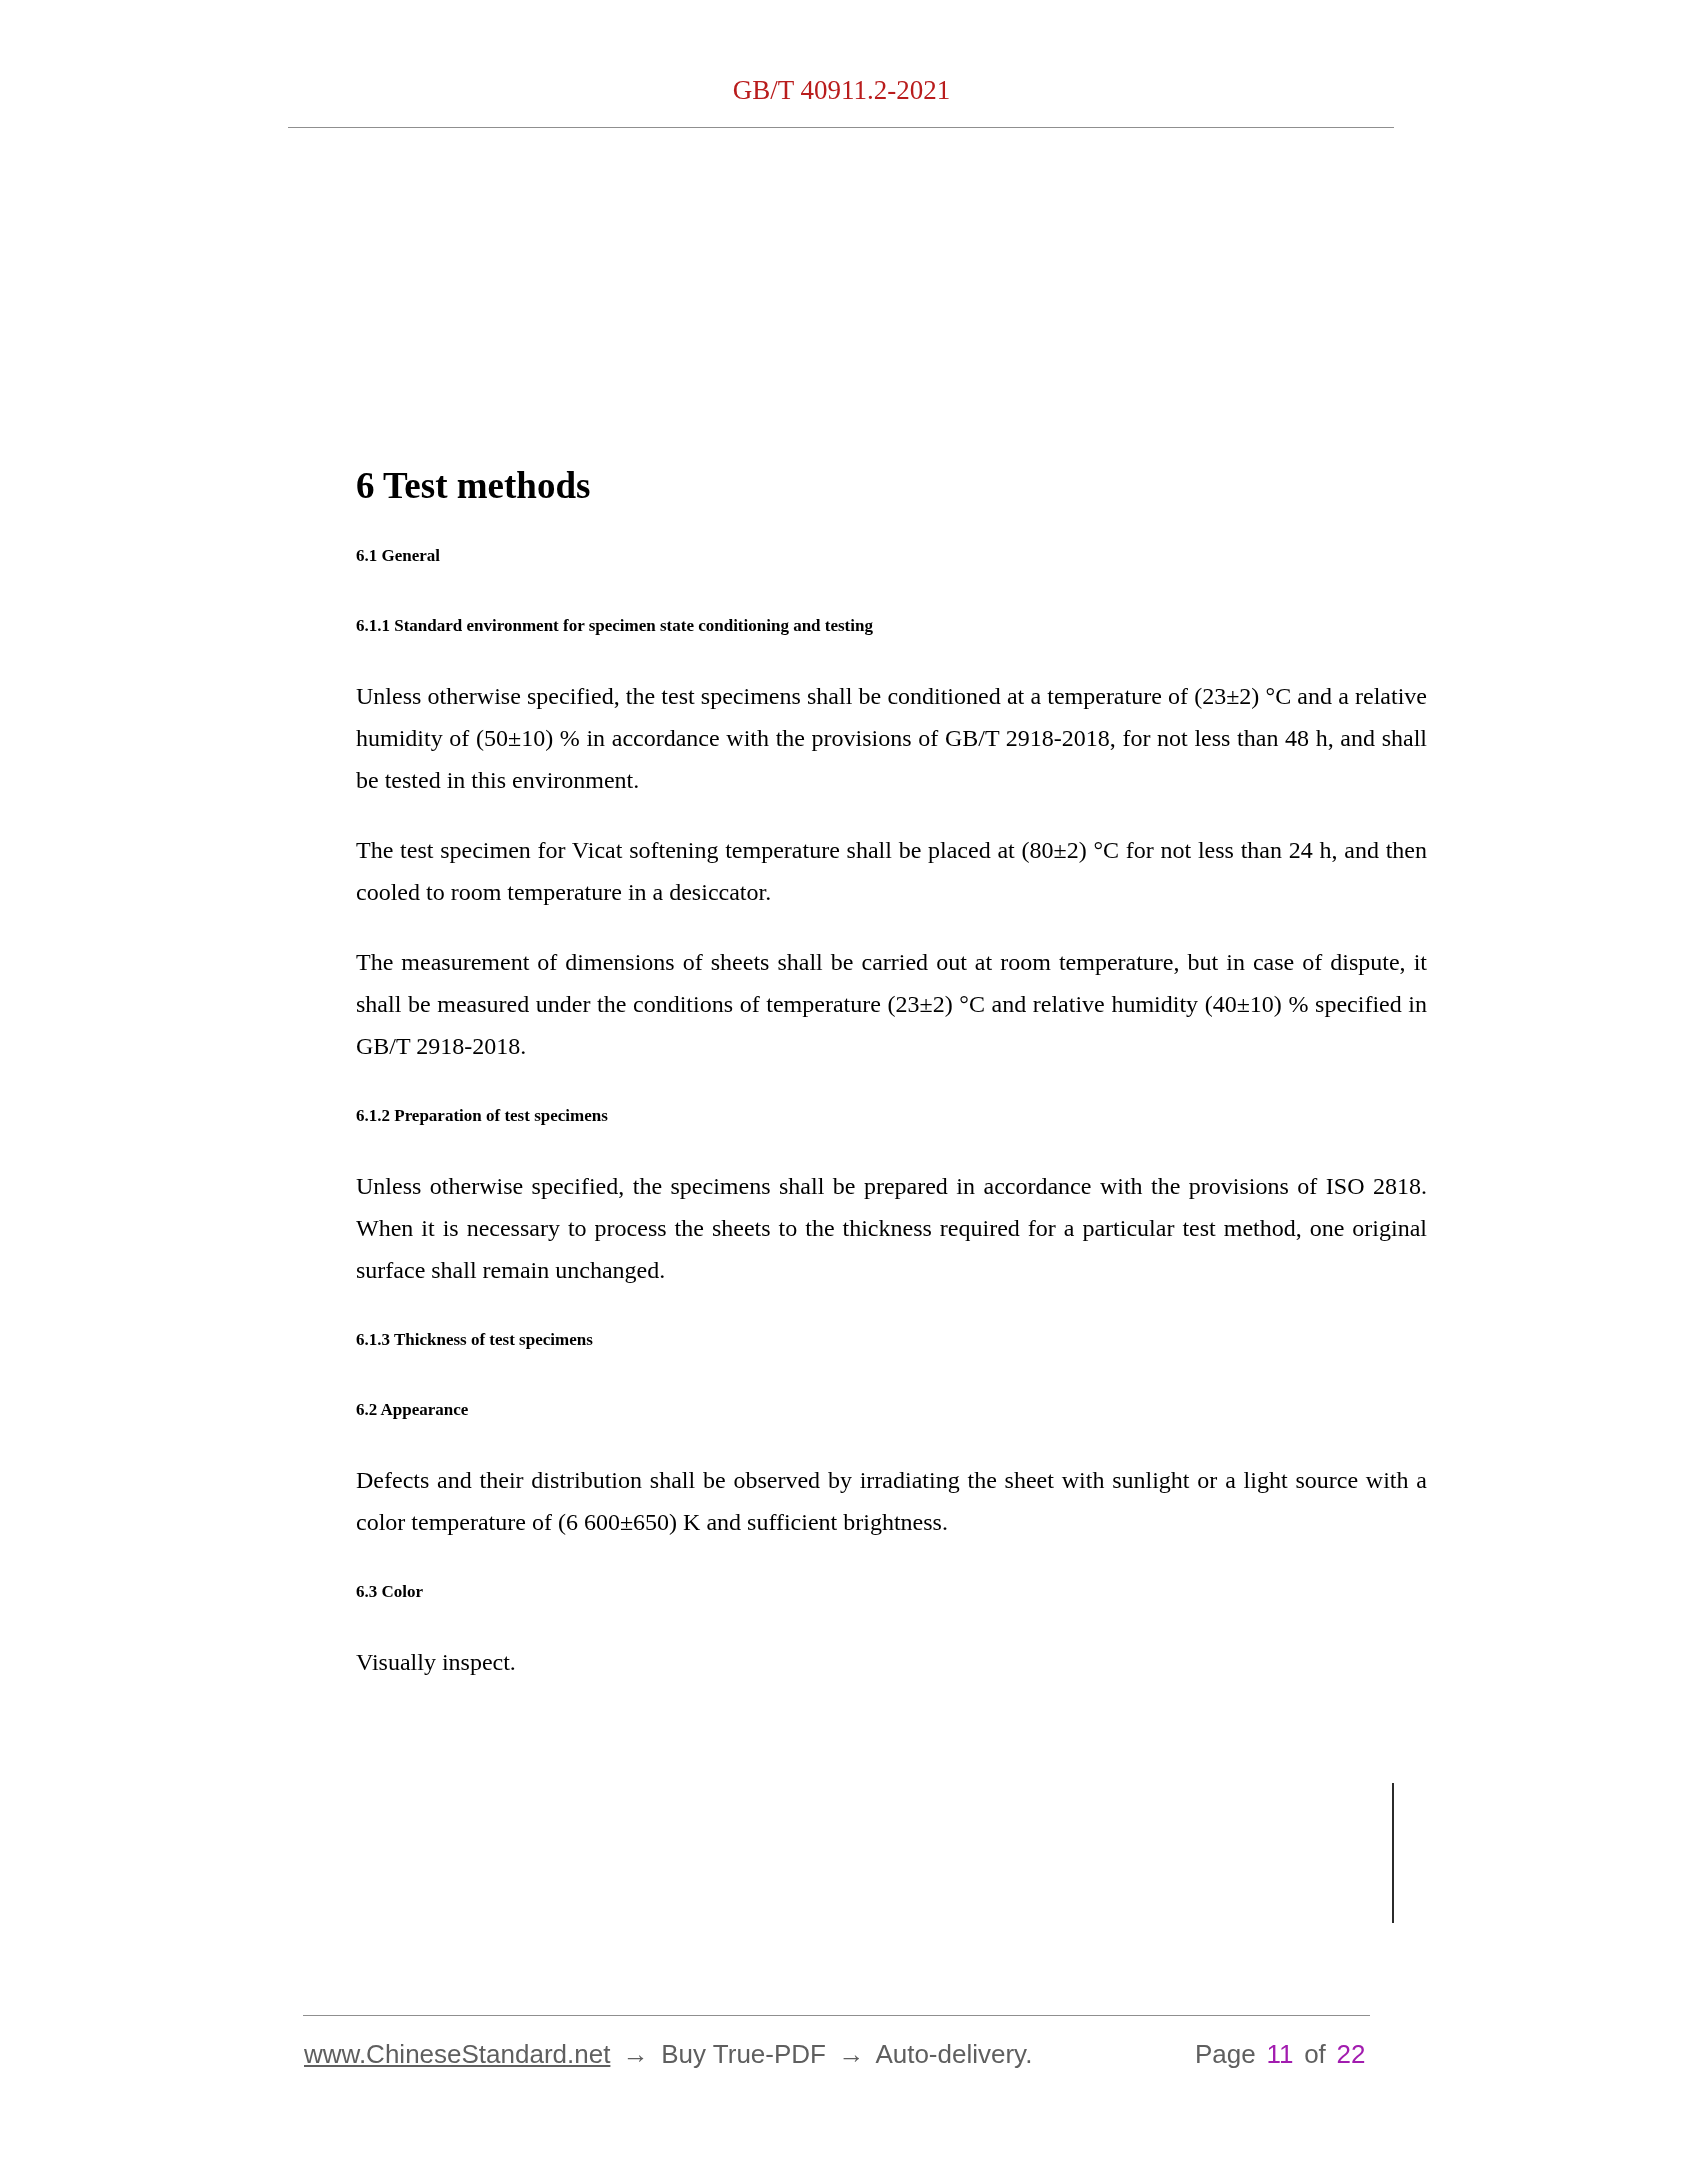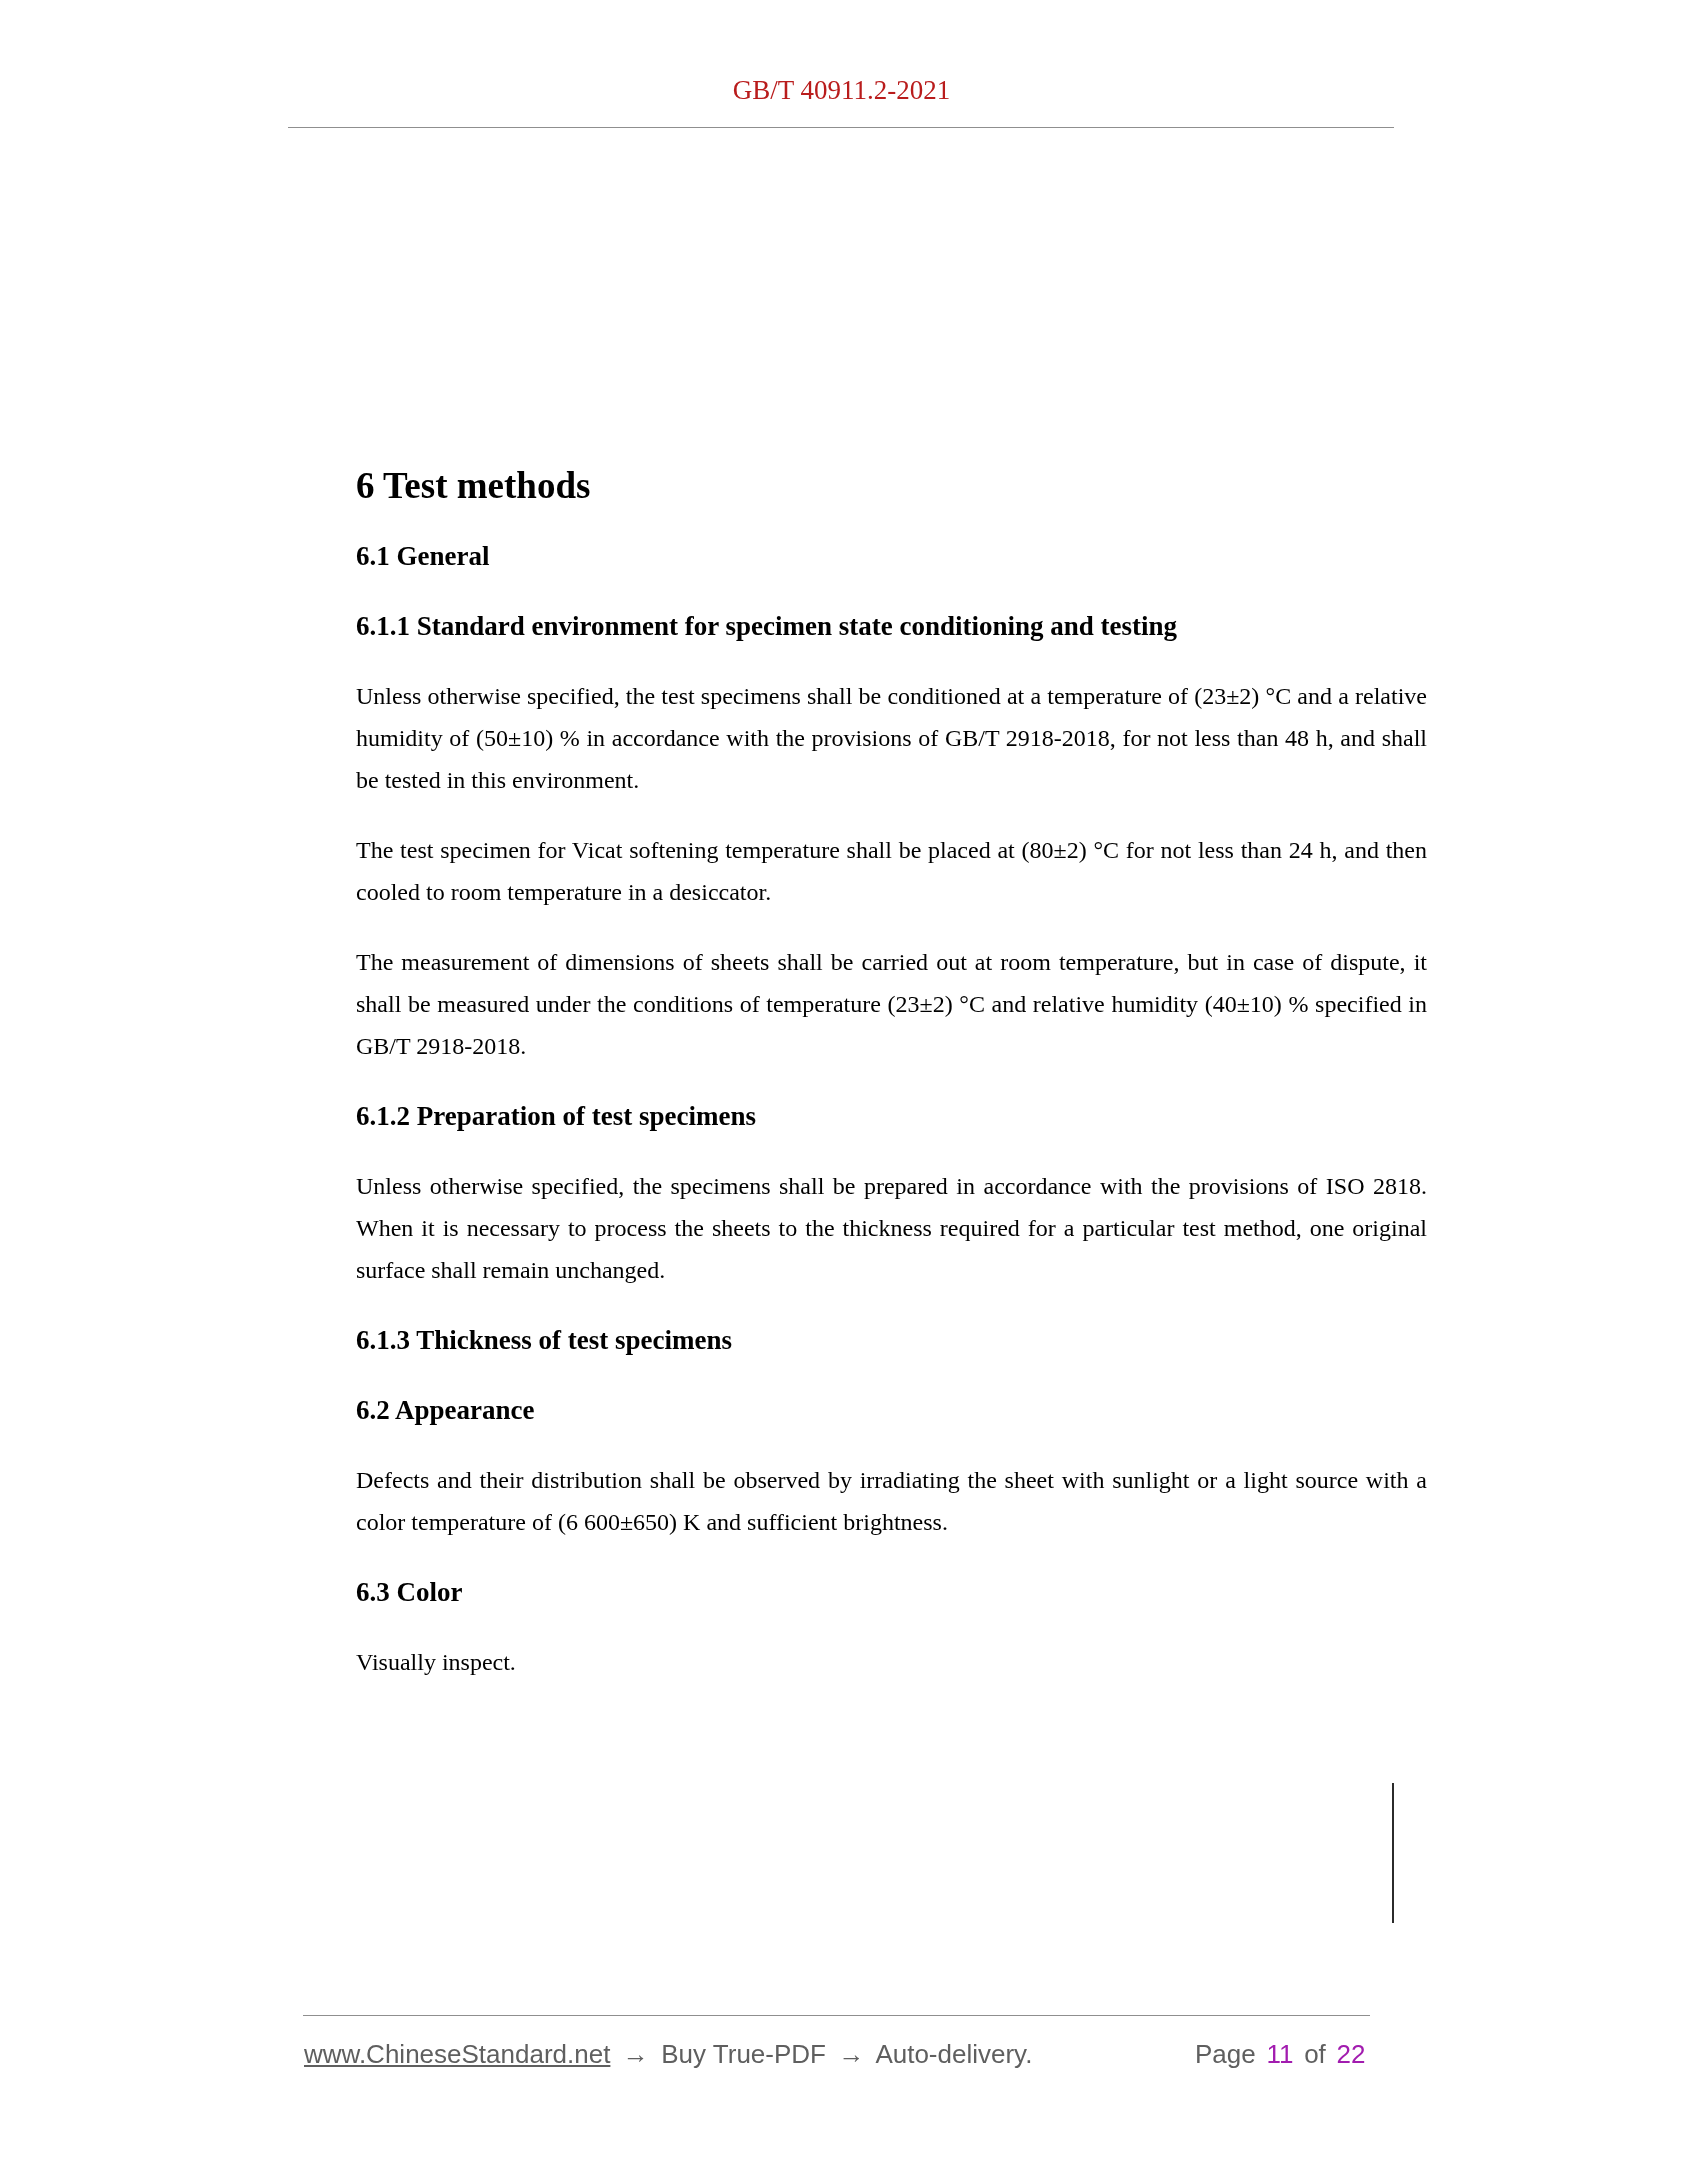--- a/index.html
+++ b/index.html
@@ -38,21 +38,21 @@
     width: 1071px;
     margin-left: 44px;
   }
   .content h1 {
     font-size: 37px;
     line-height: 42px;
     font-weight: 700;
     margin: 0 0 24px 0;
   }
   .content h2, .content h3 {
-    font-size: 27px;
+    font-size: 17px;
     line-height: 42px;
     font-weight: 700;
     margin: 28px 0 0 0;
   }
   .content p {
     font-size: 24px;
     line-height: 42px;
     font-weight: 400;
     margin: 28px 0 0 0;
     text-align: justify;

